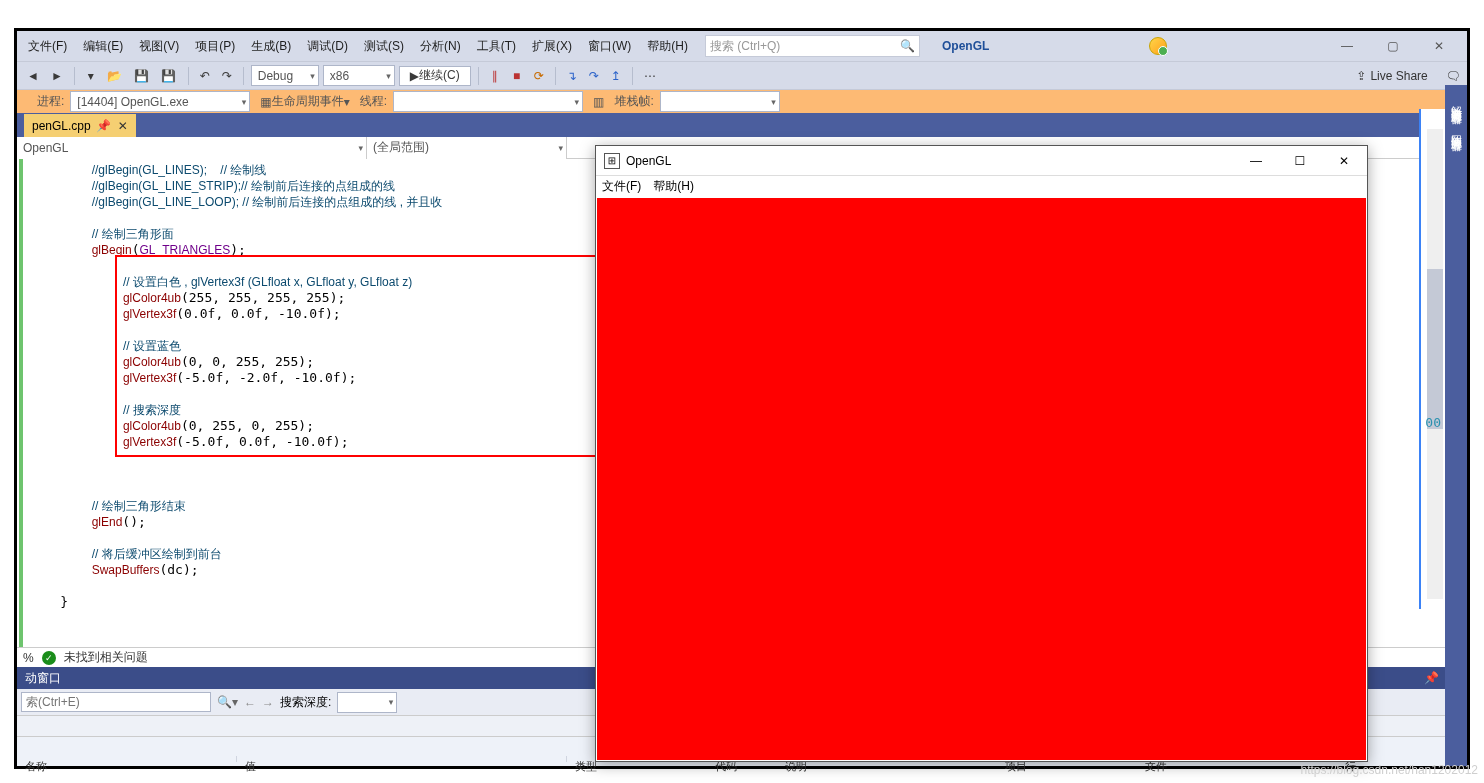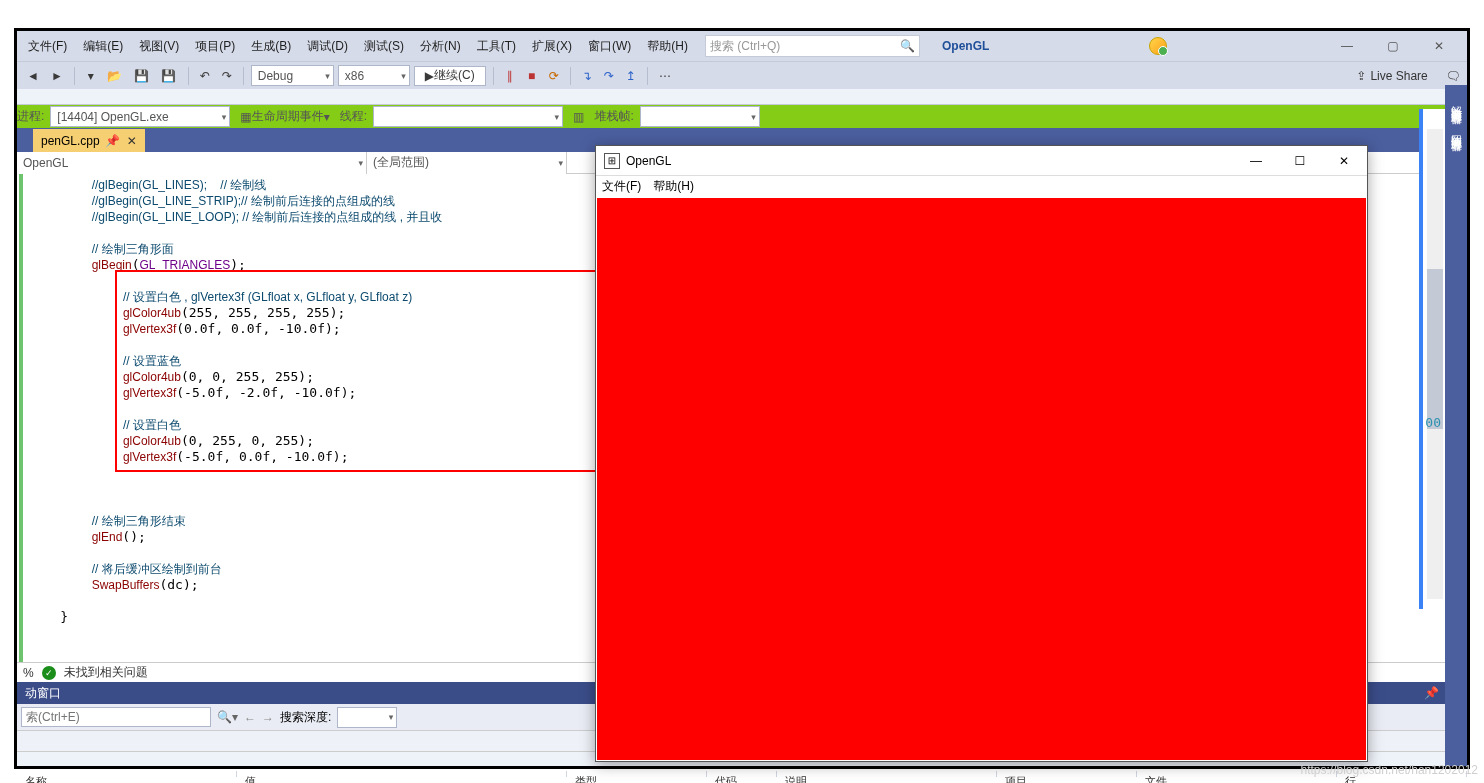--- a/index.html
+++ b/index.html
@@ -17,24 +17,24 @@
 .avatar-badge{width:18px;height:18px;border-radius:50%;background:linear-gradient(135deg,#ffd54a,#ff9f1a);margin-left:auto;margin-right:6px;border:1px solid #c9a400;position:relative;}
 .avatar-badge::after{content:"";position:absolute;right:-2px;bottom:-2px;width:8px;height:8px;border-radius:50%;background:#4caf50;border:1px solid #fff;}
 
 .toolbar { height:28px; background:#d6dbe9; border-top:1px solid #c5cad8; display:flex; align-items:center; padding:0 6px; gap:4px; font-size:11px; color:#3a3a3a;}
 .tb-sep{width:1px;height:18px;background:#b6bdce;margin:0 3px;}
 .tb-btn{height:20px;min-width:18px;padding:0 3px;display:flex;align-items:center;justify-content:center;border:1px solid transparent;cursor:default;}
 .combo{height:21px;background:#fff;border:1px solid #aeb6c9;padding:0 16px 0 6px;display:flex;align-items:center;position:relative;color:#555;}
 .combo::after{content:"▾";position:absolute;right:3px;color:#666;font-size:9px;}
 .live-share{margin-left:auto;display:flex;align-items:center;gap:4px;color:#333;}
 
-.toolbar2{height:24px;background:#84cc16;border-top:1px solid #c5cad8;display:flex;align-items:center;padding:0 0;gap:6px;color:#555;margin-top:15px;}
+.toolbar2{height:24px;background:#fdba74;border-top:1px solid #c5cad8;display:flex;align-items:center;padding:0 20px;gap:6px;color:#555;}
 .toolbar2 .combo{min-width:180px;}
 
-.tab-row{height:24px;background:#4b5e9e;display:flex;align-items:flex-end;padding-left:16px;}
+.tab-row{height:24px;background:#4b5e9e;display:flex;align-items:flex-end;padding-left:7px;}
 .file-tab{height:23px;background:#f5cf72;padding:0 8px;display:flex;align-items:center;gap:6px;color:#000;font-size:11px;}
 .file-tab .x{color:#333;}
 .ctx-row{height:22px;background:#fff;border-bottom:1px solid #ccc;display:flex;align-items:center;}
 .ctx-row .combo{border:none;border-right:1px solid #ccc;background:#fff;height:22px;}
 .ctx-row .ctx1{width:350px;}
 .ctx-row .ctx2{width:200px;}
 
 .editor-area{position:relative;background:#fff;height:488px;display:flex;}
 .gutter{width:72px;text-align:right;padding:3px 8px 0 0;color:#2b91af;font-family:Consolas,monospace;font-size:13px;line-height:16px;background:#fff;}
 .margin-bar{width:12px;background:#fff;}
@@ -62,21 +62,21 @@
 .right-sidebar .vtab{writing-mode:vertical-rl;color:#fff;font-size:11px;padding:6px 2px;letter-spacing:1px;}
 
 .ogl-window{position:absolute;left:595px;top:145px;width:773px;height:617px;background:#fff;border:1px solid #555;box-shadow:0 3px 14px rgba(0,0,0,0.35);}
 .ogl-title{height:30px;display:flex;align-items:center;padding:0 8px;gap:6px;border-bottom:1px solid #ddd;}
 .ogl-title .icon-box{width:16px;height:16px;border:1px solid #555;display:flex;align-items:center;justify-content:center;font-size:10px;}
 .ogl-title .wcontrols{margin-left:auto;display:flex;gap:14px;font-family:"Segoe UI";font-size:13px;}
 .ogl-title .wcontrols span{width:30px;text-align:center;}
 .ogl-menu{height:20px;display:flex;align-items:center;padding:0 6px;gap:12px;font-size:12px;}
 .ogl-canvas{position:absolute;left:1px;right:1px;top:52px;bottom:1px;background:#ff0000;}
 
-.right-pane-strip{position:absolute;right:22px;top:78px;width:26px;height:500px;background:#fff;border-left:4px solid #3b82f6;}
+.right-pane-strip{position:absolute;right:22px;top:78px;width:26px;height:500px;background:#fff;border-left:2px solid #3b82f6;}
 .right-pane-strip .num{position:absolute;top:306px;right:4px;color:#2b91af;font-family:Consolas,monospace;font-size:13px;}
 .scrollbar-v{position:absolute;right:2px;top:20px;bottom:10px;width:16px;background:#efefef;}
 .scrollbar-v .thumb{position:absolute;top:140px;width:100%;height:160px;background:#c4c9d6;}
 
 .watermark{position:absolute;right:6px;bottom:6px;color:#cfcfcf;font-size:12px;font-family:Arial;}
 </style>
 </head>
 <body>
 
 <div class="vs-frame">
@@ -112,21 +112,21 @@
     <div class="tb-btn">►</div>
     <div class="tb-sep"></div>
     <div class="tb-btn">▾</div>
     <div class="tb-btn">📂</div>
     <div class="tb-btn">💾</div>
     <div class="tb-btn">💾</div>
     <div class="tb-sep"></div>
     <div class="tb-btn">↶</div>
     <div class="tb-btn">↷</div>
     <div class="tb-sep"></div>
-    <div class="combo" style="width:83px">
+    <div class="combo" style="width:68px">
         <span>Debug</span>
       </div>
     <div class="combo" style="width:72px">
         <span>x86</span>
       </div>
     <div class="tb-btn" style="background:#fff;border-color:#aeb6c9;padding:0 10px">▶ <span>继续(C)</span></div>
     <div class="tb-sep"></div>
     <div class="tb-btn" style="color:#b33;">∥</div>
     <div class="tb-btn" style="color:#b33;">■</div>
     <div class="tb-btn" style="color:#c76b00;">⟳</div>
@@ -189,21 +189,21 @@
         <span class="c-func">glBegin</span>(<span class="c-macro">GL_TRIANGLES</span>);
 
             <span class="c-comment">// 设置白色 , glVertex3f (GLfloat x, GLfloat y, GLfloat z)</span>
             <span class="c-func">glColor4ub</span>(255, 255, 255, 255);
             <span class="c-func">glVertex3f</span>(0.0f, 0.0f, -10.0f);
 
             <span class="c-comment">// 设置蓝色</span>
             <span class="c-func">glColor4ub</span>(0, 0, 255, 255);
             <span class="c-func">glVertex3f</span>(-5.0f, -2.0f, -10.0f);
 
-            <span class="c-comment">// 设置白色</span>
+            <span class="c-comment">// 搜索深度</span>
             <span class="c-func">glColor4ub</span>(0, 255, 0, 255);
             <span class="c-func">glVertex3f</span>(-5.0f, 0.0f, -10.0f);
 
 
 
         <span class="c-comment">// 绘制三角形结束</span>
         <span class="c-func">glEnd</span>();
 
         <span class="c-comment">// 将后缓冲区绘制到前台</span>
         <span class="c-func">SwapBuffers</span>(dc);

